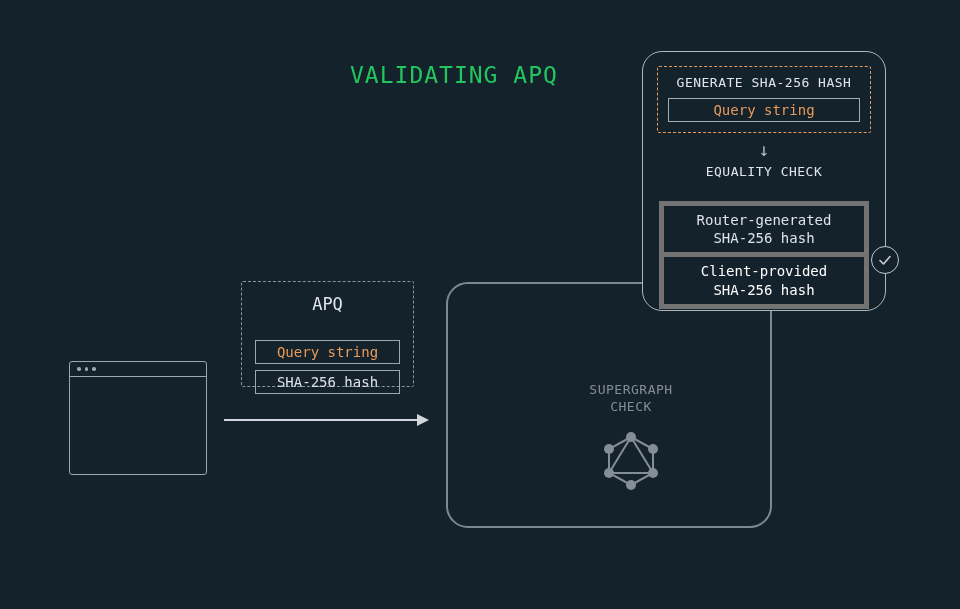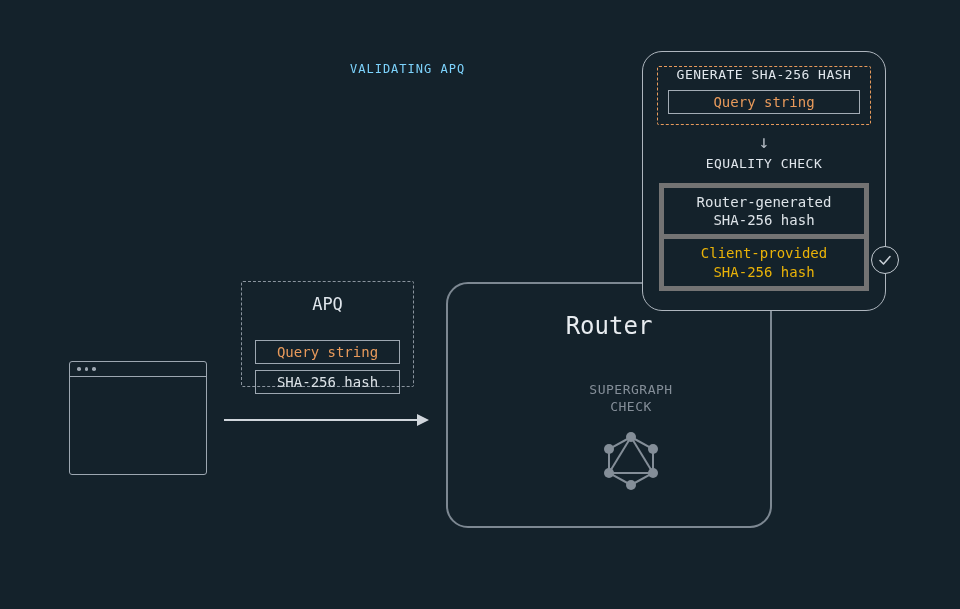--- a/index.html
+++ b/index.html
@@ -8,23 +8,23 @@
       font-family: ui-monospace, "SF Mono", "Menlo", "Monaco", "Consolas", monospace;
       width: 960px;
       height: 609px;
       position: relative;
       color: #D0D6DC;
     }
     .title {
       position: absolute;
       left: 350px;
       top: 62px;
-      font-size: 12px;
+      font-size: 23px;
       letter-spacing: 1px;
-      color: #7dd3fc;
+      color: #22c55e;
     }
     .browser-window {
       position: absolute;
       left: 69px;
       top: 361px;
       width: 138px;
       height: 114px;
       border: 1.5px solid #9DA7B1;
       border-radius: 3px;
     }
@@ -142,21 +142,21 @@
       width: 244px;
       height: 260px;
       background: #14222B;
       border: 1.5px solid #AEB6BE;
       border-radius: 20px;
       padding: 14px 14px;
     }
     .gen-box {
       border: 1px dashed #E89A5B;
       border-radius: 2px;
-      padding: 0 10px 10px 10px;
+      padding: 8px 10px 10px 10px;
       text-align: center;
     }
     .gen-title {
       font-size: 13px;
       letter-spacing: 0.5px;
       color: #E0E6EC;
       margin-bottom: 8px;
     }
     .gen-item {
       border: 1px solid #A3ACB5;
@@ -169,32 +169,32 @@
       font-size: 18px;
       color: #B0B8C0;
       margin: 6px 0 4px 0;
       font-family: inherit;
     }
     .eq-title {
       text-align: center;
       font-size: 13px;
       letter-spacing: 0.5px;
       color: #E0E6EC;
-      margin-bottom: 12px;
+      margin-bottom: 22px;
     }
     .eq-box {
       border: 5px solid #737373;
       padding: 5px 0;
       text-align: center;
       font-size: 14px;
       line-height: 1.3;
       color: #DEE4E9;
       margin: 0 2px;
     }
-    .eq-box.orange { color: #eab308; }
+    .eq-box.orange { color: #ffffff; }
     .eq-box + .eq-box { border-top: none; }
     .check-circle {
       position: absolute;
       right: -14px;
       top: 194px;
       width: 28px;
       height: 28px;
       border: 1.5px solid #C0C8CF;
       border-radius: 50%;
       background: #14222B;
@@ -219,21 +219,20 @@
 
 <div class="apq-box">
   <div class="apq-title">APQ</div>
   <div class="apq-item orange">Query string</div>
   <div class="apq-item">SHA-256 hash</div>
 </div>
 
 <div class="arrow"></div>
 
 <div class="router-box">
-  <div class="router-title">Router</div>
   <div class="router-columns">
     <div class="router-col">
       <div class="router-col-label">
         <span>SUPERGRAPH</span><br>
         <span>CHECK</span>
       </div>
       <svg class="graph-svg" width="62" height="62" viewBox="0 0 62 62">
         <g stroke="#848E98" stroke-width="2" fill="none">
           <polygon points="31,7 53,19 53,43 31,55 9,43 9,19"></polygon>
           <line x1="31" y1="7" x2="53" y2="43"></line>

